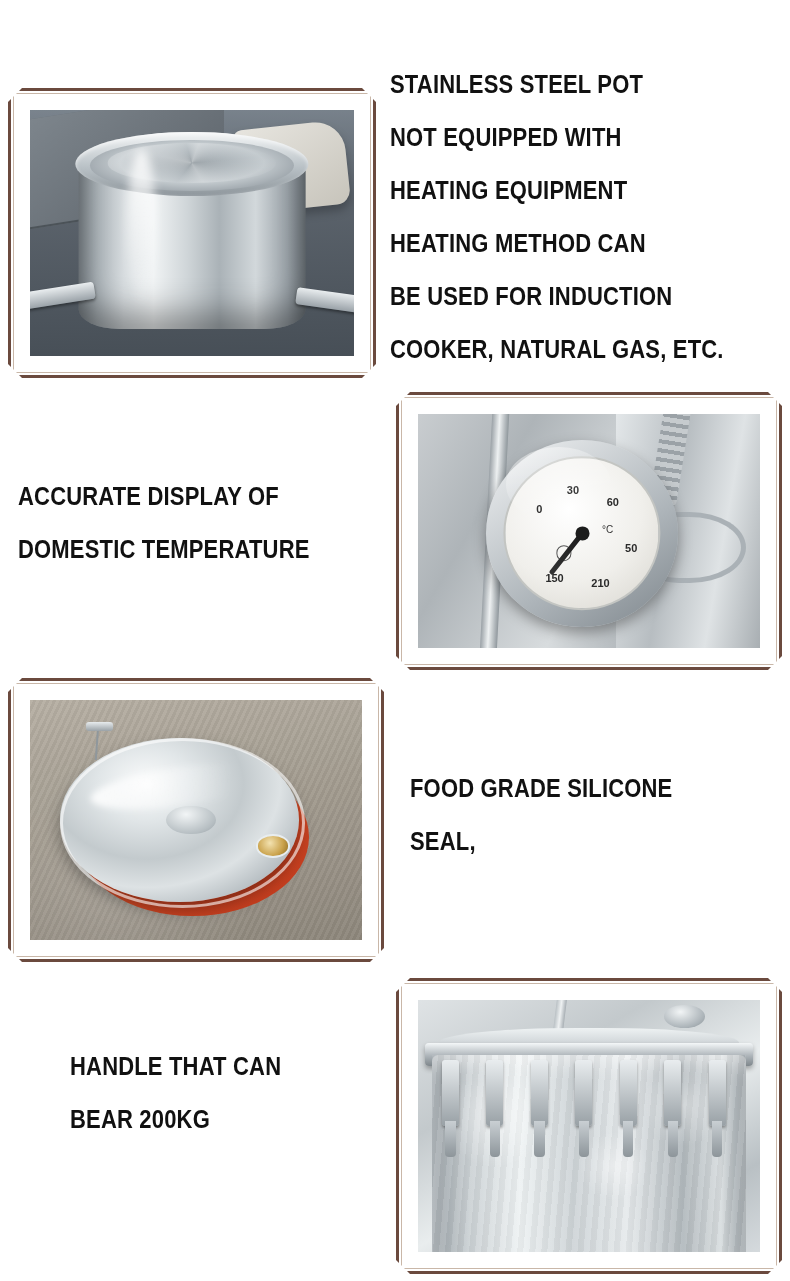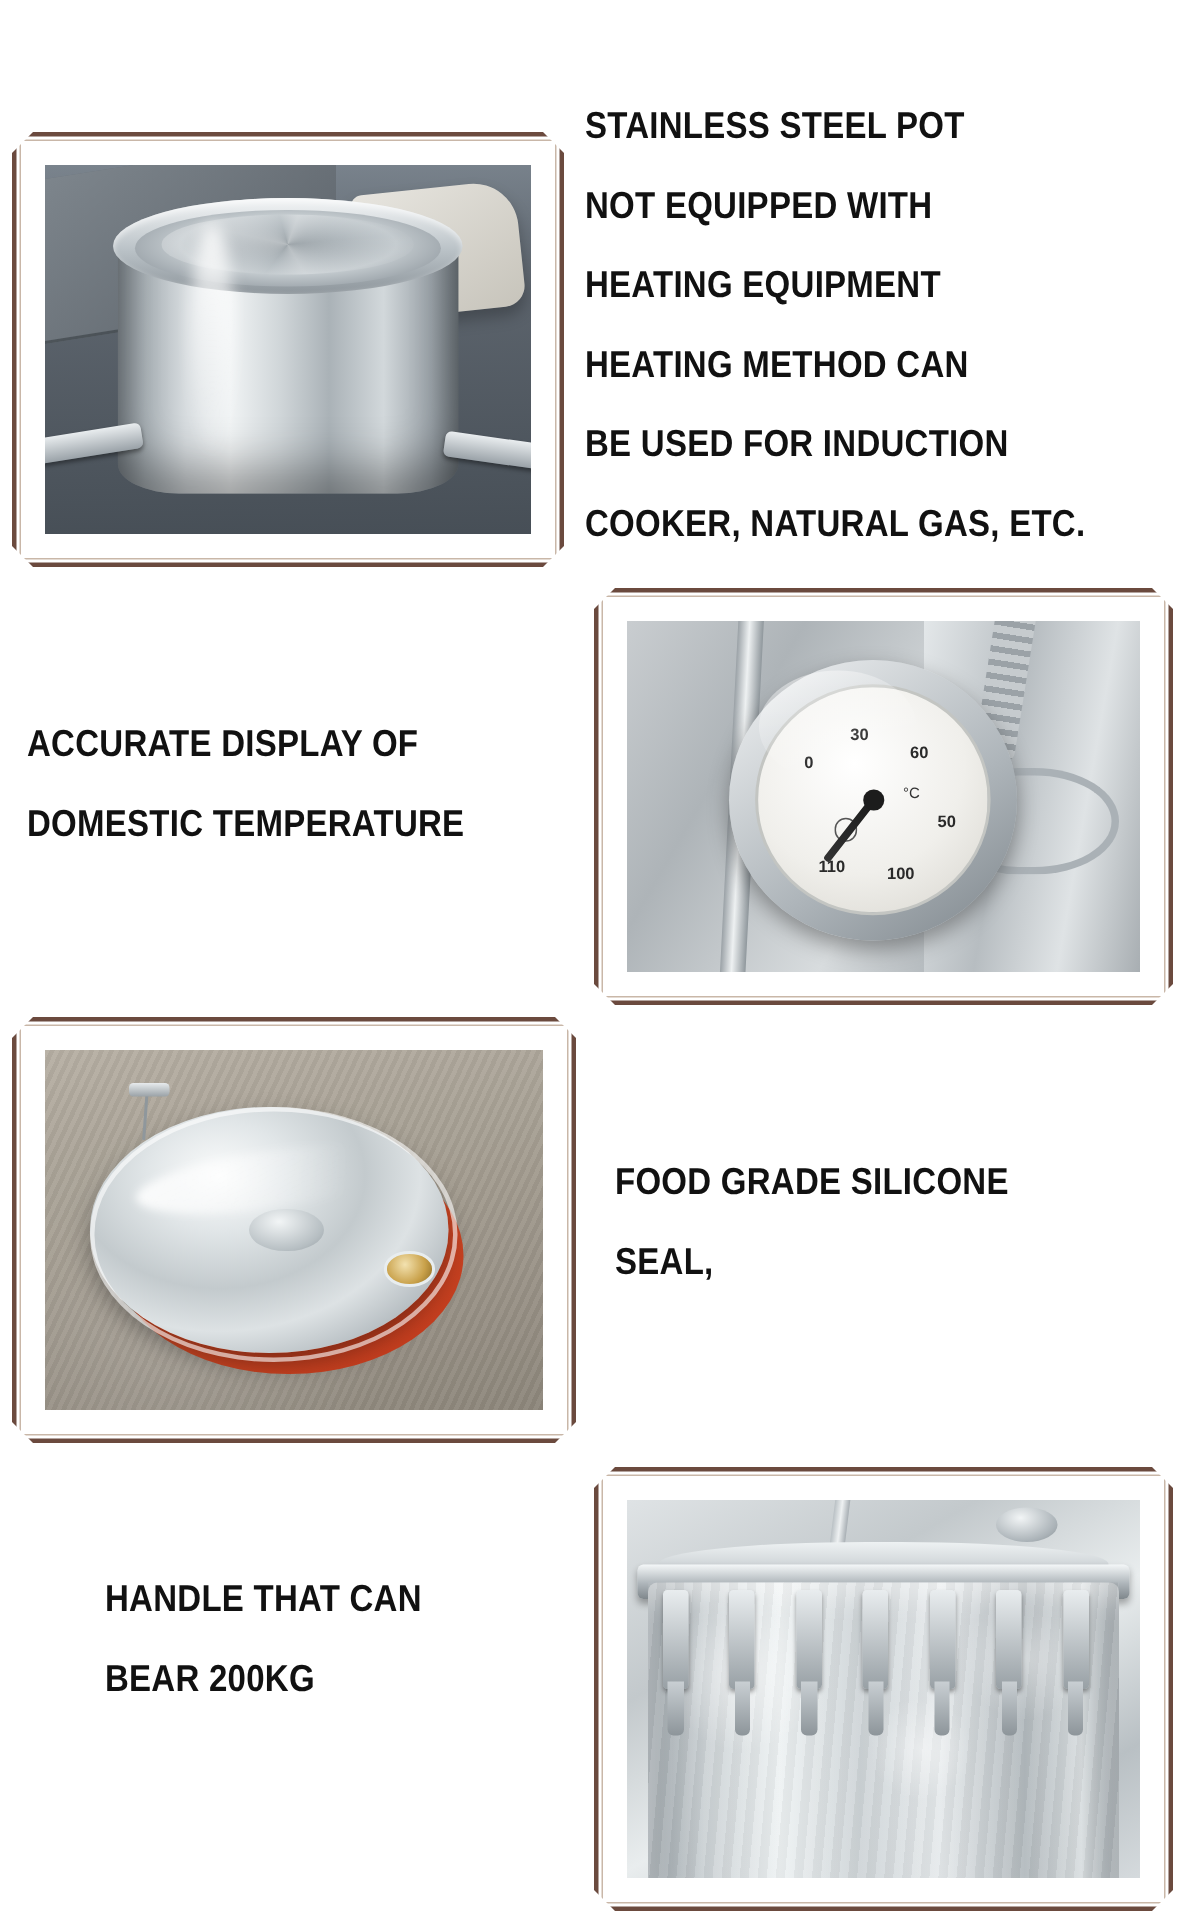--- a/index.html
+++ b/index.html
@@ -354,22 +354,22 @@
       <div class="gauge-pipe"></div>
       <div class="gauge-hose"></div>
       <div class="gauge-clamp"></div>
       <div class="gauge-ring">
         <div class="gauge-face">
           <div class="gauge-tickring"></div>
           <div class="gauge-num" style="left:22%; top:34%;">0</div>
           <div class="gauge-num" style="left:44%; top:21%;">30</div>
           <div class="gauge-num" style="left:70%; top:29%;">60</div>
           <div class="gauge-num" style="left:82%; top:60%;">50</div>
-          <div class="gauge-num" style="left:62%; top:83%;">100</div>
-          <div class="gauge-num" style="left:32%; top:80%;">110</div>
+          <div class="gauge-num" style="left:62%; top:83%;">210</div>
+          <div class="gauge-num" style="left:32%; top:80%;">150</div>
           <div class="gauge-unit">°C</div>
           <div class="gauge-logo"></div>
           <div class="gauge-needle"></div>
           <div class="gauge-hub"></div>
         </div>
         <div class="gauge-glass"></div>
       </div>
     </div>
   </div>
 </div>

